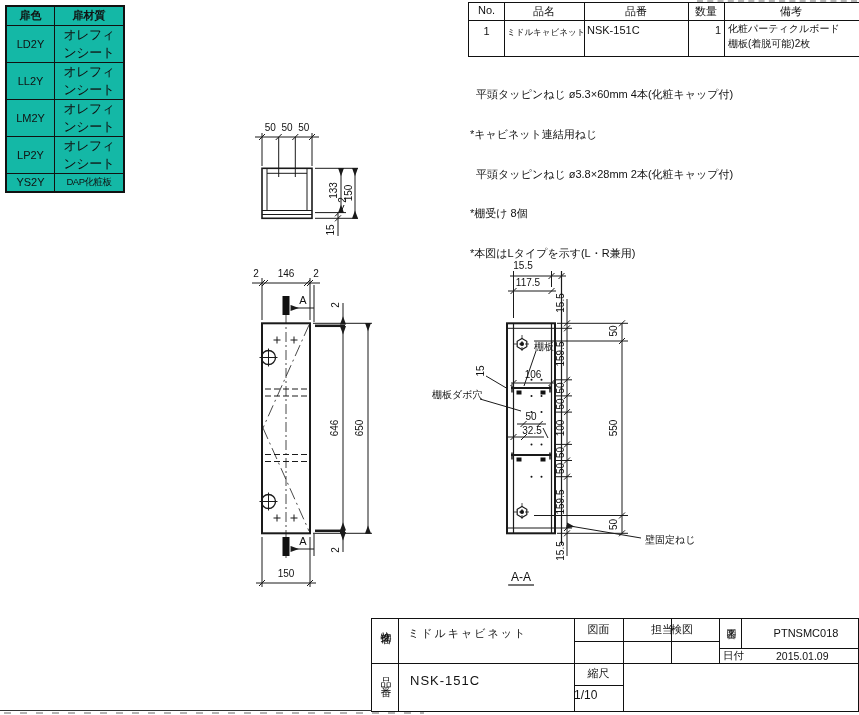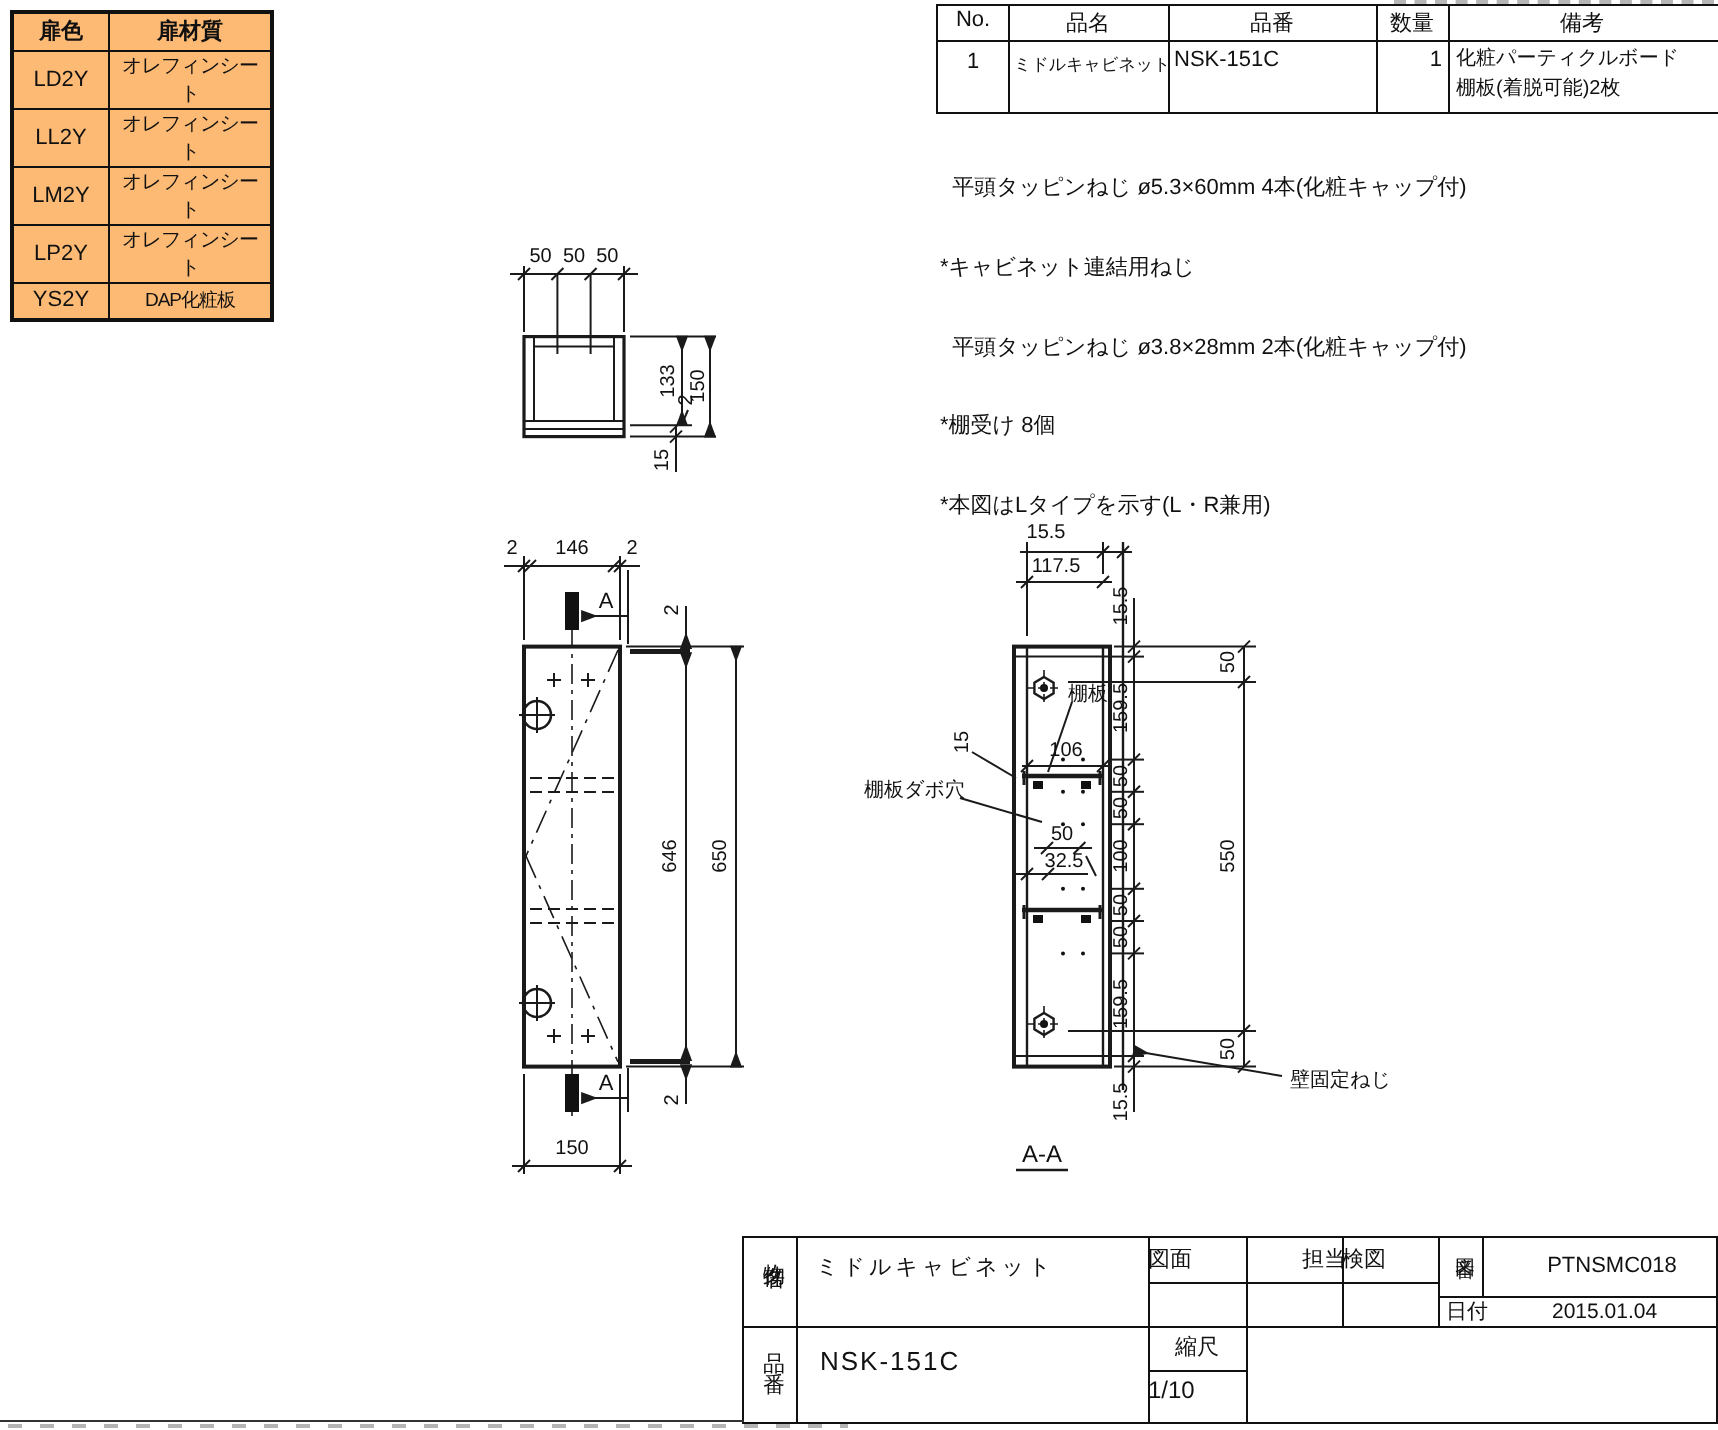--- a/index.html
+++ b/index.html
@@ -4,23 +4,23 @@
 <style>
   html,body{margin:0;padding:0;background:#fff;}
   body{width:859px;height:715px;position:relative;overflow:hidden;
        font-family:"Liberation Sans","DejaVu Sans",sans-serif;color:#111;}
   .abs{position:absolute;}
   svg{position:absolute;left:0;top:0;}
   svg text{fill:#111;font-family:"Liberation Sans","DejaVu Sans",sans-serif;}
   .dim{font-size:10px;}
   .dimjp{font-size:10px;}
   
-  .doortable{left:5px;top:5px;width:132px;border-collapse:collapse;position:absolute;background:#fdba74;}
+  .doortable{left:5px;top:5px;width:120px;border-collapse:collapse;position:absolute;background:#14b8a6;}
   .doortable td{border:1px solid #111;height:17.5px;padding:0 2px;text-align:center;font-size:11px;}
-  .doortable tr td.mat{font-size:10px;letter-spacing:-0.5px;}
+  .doortable tr td.mat{font-size:13px;letter-spacing:-0.5px;}
   .doortable tr.hd td{font-size:11px;font-weight:bold;}
   .doortable{border:2px solid #111;}
   
   .partstable{left:468px;top:2px;width:390px;height:53px;border:1.5px solid #111;position:absolute;background:#fff;}
   .pt-v{position:absolute;top:0;bottom:0;width:0;border-left:1px solid #111;}
   .pt-h{position:absolute;left:0;right:0;height:0;border-top:1px solid #111;}
   .pt-txt{position:absolute;font-size:11px;white-space:nowrap;}
   
   .notes{left:470px;top:62px;width:388px;position:absolute;font-size:11px;line-height:13.2px;white-space:pre;}
   
@@ -351,27 +351,27 @@
   <div class="tb-v" style="left:251px;top:0;height:92px"></div>
   <div class="tb-v" style="left:299px;top:0;height:44px"></div>
   <div class="tb-v" style="left:347px;top:0;height:44px"></div>
   <div class="tb-h" style="top:22px;left:202px;width:145px"></div>
   <div class="tb-v" style="left:369px;top:0;height:29px"></div>
   <div class="tb-h" style="top:29px;left:347px;width:139px"></div>
   <div class="tb-h" style="top:66px;left:202px;width:49px"></div>
 
   <div class="tb-txt vert" style="left:6px;top:4px;font-size:11px;letter-spacing:1px">物件名</div>
   <div class="tb-txt" style="left:36px;top:7px;letter-spacing:2px">ミドルキャビネット</div>
-  <div class="tb-txt" style="left:202px;top:3px;width:49px;text-align:left">図面</div>
+  <div class="tb-txt" style="left:202px;top:3px;width:49px;text-align:center">図面</div>
   <div class="tb-txt" style="left:266px;top:3px;width:48px;text-align:center">担当</div>
   <div class="tb-txt" style="left:299px;top:3px;width:48px;">検図</div>
   <div class="tb-txt vert" style="left:352px;top:2px;font-size:10px;height:26px">図番</div>
   <div class="tb-txt" style="left:369px;top:8px;width:130px;text-align:center">PTNSMC018</div>
   <div class="tb-txt" style="left:351px;top:30px;font-size:10.5px">日付</div>
-  <div class="tb-txt" style="left:404px;top:31px;font-size:10.5px">2015.01.04</div>
+  <div class="tb-txt" style="left:404px;top:31px;font-size:10.5px">2015.01.09</div>
   <div class="tb-txt vert" style="left:6px;top:49px;font-size:11px;letter-spacing:9px">品番</div>
   <div class="tb-txt" style="left:38px;top:54px;font-size:13px;letter-spacing:1px">NSK-151C</div>
   <div class="tb-txt" style="left:202px;top:47px;width:49px;text-align:center">縮尺</div>
   <div class="tb-txt" style="left:202px;top:69px;width:49px;text-align:left;font-size:12px">1/10</div>
 </div>
 
 <div class="abs remnant-top"></div>
 <div class="abs remnant-bottom-line"></div>
 <div class="abs remnant-bottom-dashes"></div>
 

